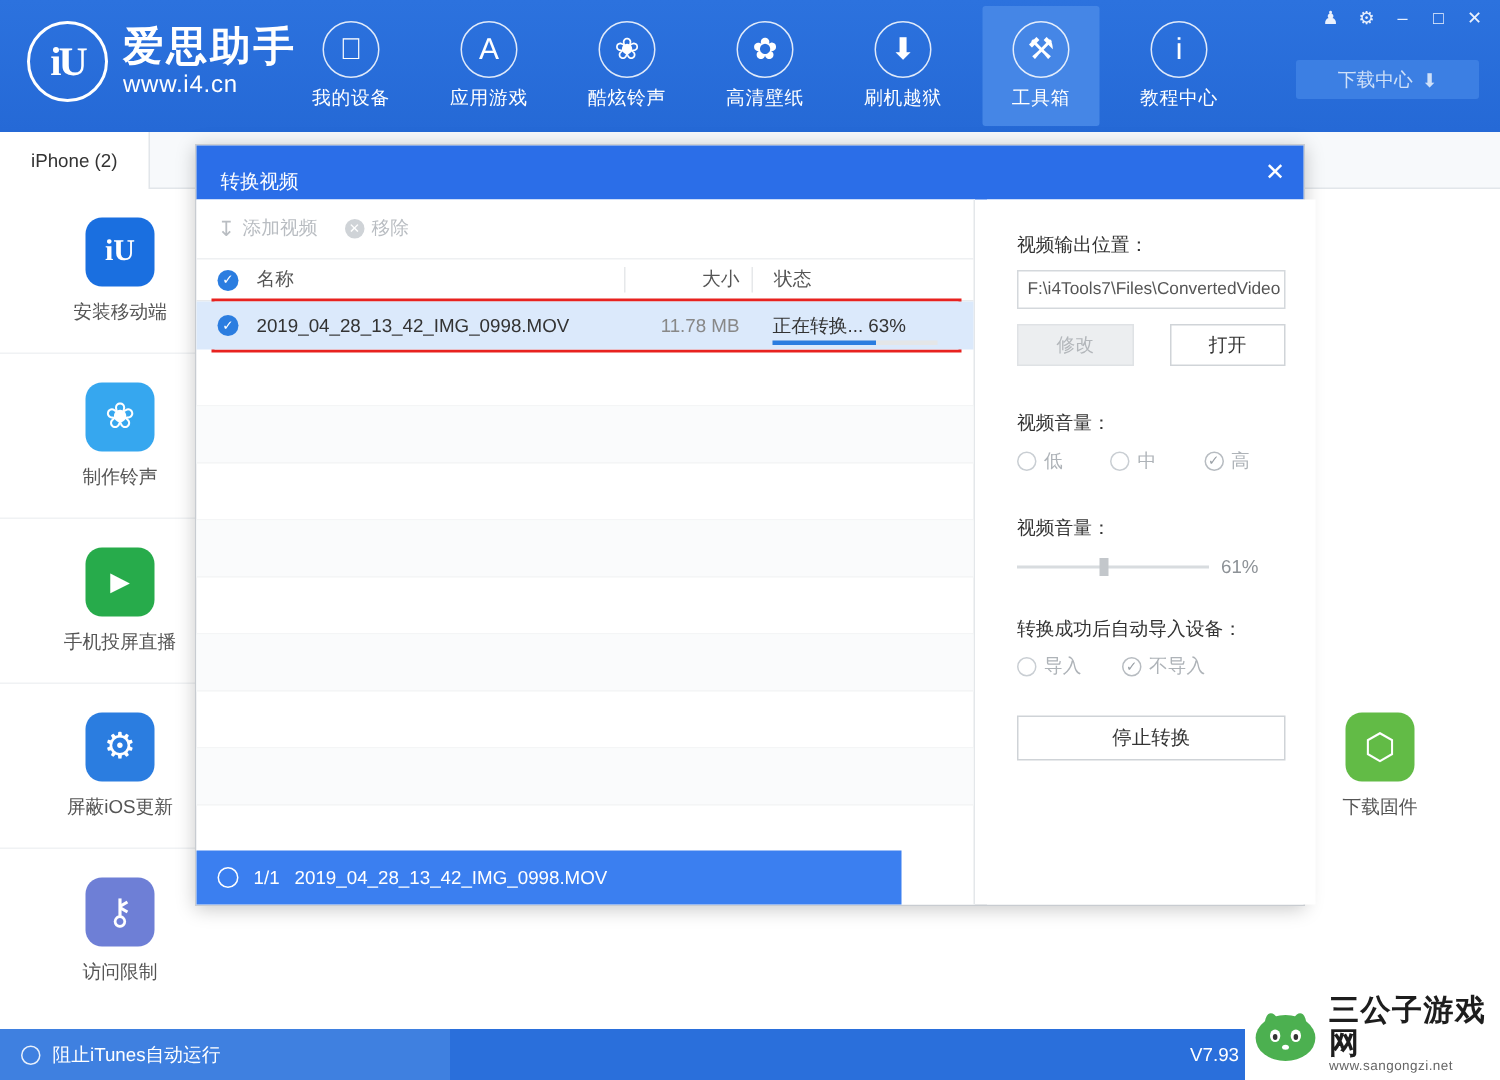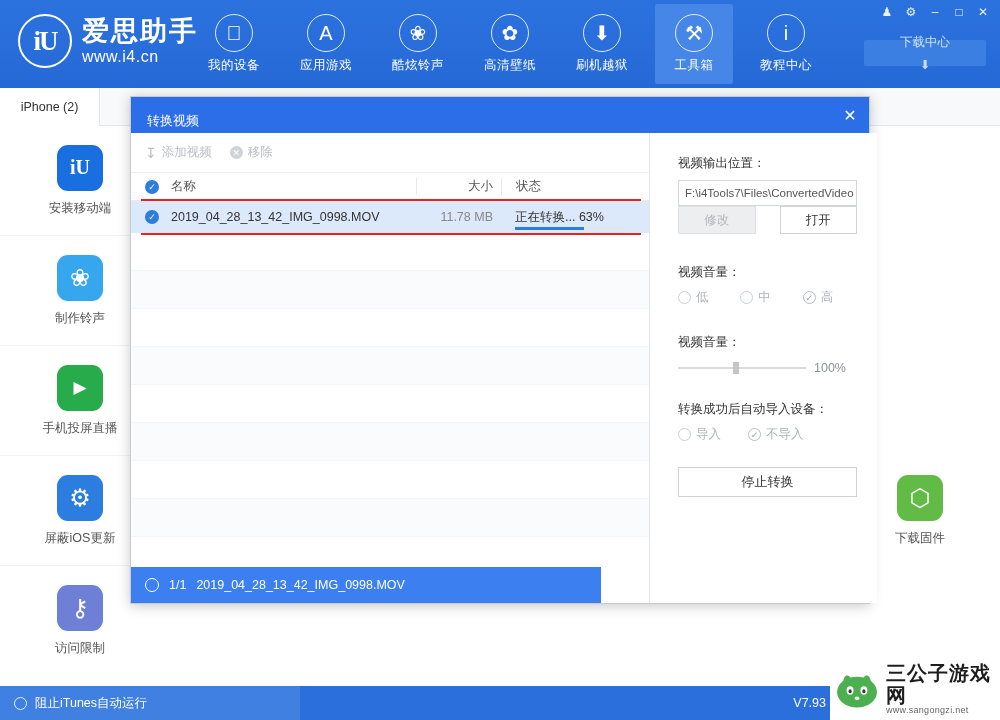--- a/index.html
+++ b/index.html
@@ -46,21 +46,21 @@
   .win-ctrls { position:absolute; right:6px; top:2px; display:flex; gap:2px; }
   .win-btn {
     width:22px; height:20px; display:flex; align-items:center; justify-content:center;
     color:#eaf1fd; font-size:12px; cursor:pointer;
   }
 
   .dl-center {
     position:absolute; right:14px; top:40px; width:122px; height:26px;
     background:#3c7fe3; border-radius:2px; color:#cfe0f8;
     display:flex; align-items:center; justify-content:center;
-    font-size:12.5px; cursor:pointer; gap:6px;flex-direction:column;
+    font-size:12.5px; cursor:pointer; gap:6px;
   }
 
   
   .tabs { position:absolute; top:88px; left:0; width:1000px; height:38px; background:#f7f9fb;
           border-bottom:1px solid #e2e6ea; }
   .tab-active {
     position:absolute; left:0; top:0; width:100px; height:38px;
     background:#fff; border-right:1px solid #e2e6ea;
     display:flex; align-items:center; justify-content:center;
     font-size:12.5px; color:#333; cursor:pointer;
@@ -154,21 +154,21 @@
   .ring { width:14px; height:14px; border-radius:50%; border:1.6px solid #ffffff; flex:none; }
 
   
   .sec-label { font-size:12.5px; color:#333; margin:0 0 8px 0; }
   .pane { padding:22px 20px 0 20px; }
   .path-input {
     width:179px; height:26px; border:1px solid #d4d8dc; background:#fff;
     font-size:11.5px; color:#555; padding:0 6px; line-height:24px;
     white-space:nowrap; overflow:hidden;
   }
-  .btn-row { display:flex; gap:24px; margin-top:0; }
+  .btn-row { display:flex; gap:24px; margin-top:10px; }
   .btn {
     width:85px; height:28px; border:1px solid #d0d4d8; background:#fff;
     display:flex; align-items:center; justify-content:center;
     font-size:12.5px; color:#333; cursor:pointer;
   }
   .btn.disabled { background:#eceef0; color:#b3b7bb; border-color:#dfe2e5; }
 
   .radio-row { display:flex; align-items:center; gap:8px; margin-top:8px; }
   .radio-grp { display:flex; align-items:center; gap:5px; width:62px; }
   .radio {
@@ -402,21 +402,21 @@
               <span class="radio-lbl">高</span>
             </div>
           </div>
 
           <div class="sec-label" style="margin-top:28px;">视频音量：</div>
           <div class="slider-row">
             <div class="slider">
               <div class="slider-line"></div>
               <div class="slider-knob" id="vknob" style="left: 43%;"></div>
             </div>
-            <span class="slider-val">100%</span>
+            <span class="slider-val">61%</span>
           </div>
 
           <div class="sec-label" style="margin-top:26px;">转换成功后自动导入设备：</div>
           <div class="radio-row">
             <div class="radio-grp">
               <span class="radio"></span>
               <span class="radio-lbl">导入</span>
             </div>
             <div class="radio-grp" style="width:78px;">
               <span class="radio on">✓</span>

